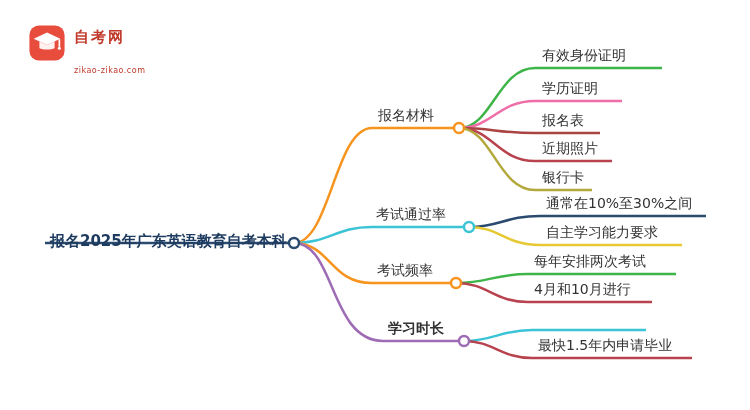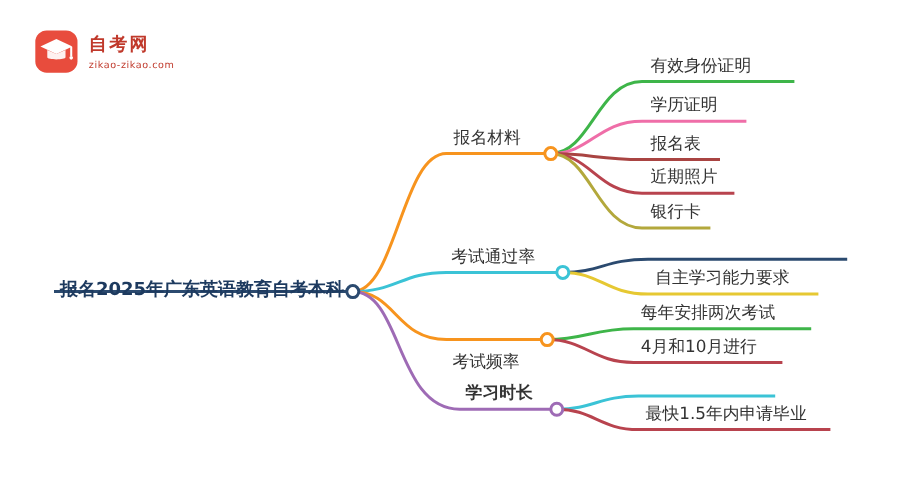--- a/index.html
+++ b/index.html
@@ -7,21 +7,21 @@
     position:relative;width:750px;height:410px;background:#ffffff;
     font-family:"DejaVu Sans","Liberation Sans",sans-serif;overflow:hidden;
   }
   #wires{position:absolute;left:0;top:0;width:750px;height:410px;}
   .label{position:absolute;white-space:nowrap;color:#333;font-size:14px;line-height:18px;}
   .root-label{color:#1d3a5f;font-weight:bold;font-size:15px;margin-top:11px;}
   .logo{position:absolute;left:28px;top:24px;display:flex;align-items:flex-start;}
   .logo-icon{width:38px;height:38px;margin-right:8px;}
   .logo-text{display:flex;flex-direction:column;padding-top:4px;}
   .logo-title{font-size:15px;font-weight:bold;color:#c0392b;letter-spacing:2px;}
-  .logo-sub{font-size:8px;color:#c0392b;margin-top:3px;letter-spacing:.5px;}
+  .logo-sub{font-size:8px;color:#c0392b;margin-top:19px;letter-spacing:.5px;}
 </style>
 </head>
 <body>
 
 <div id="stage">
 
   <svg id="wires" viewBox="0 0 750 410">
 
     <path d="M45 243 H290" fill="none" stroke-width="2.5" stroke="#2b4a6f"></path>
 
@@ -63,29 +63,30 @@
     <div class="logo-text">
       <span class="logo-title">自考网</span>
       <span class="logo-sub">zikao-zikao.com</span>
     </div>
   </div>
 
   <div class="label root-label" style="left:50px;top:221px;">报名2025年广东英语教育自考本科</div>
 
   <div class="label" style="left:378px;top:106px;">报名材料</div>
   <div class="label" style="left:376px;top:205px;">考试通过率</div>
-  <div class="label" style="left:377px;top:261px;margin-top:32px;">考试频率</div>
+  <div class="label" style="left:377px;top:261px;">考试频率</div>
   <div class="label" style="left:388px;top:319px;font-weight:bold;">学习时长</div>
 
   <div class="label" style="left:542px;top:46px;">有效身份证明</div>
   <div class="label" style="left:542px;top:79px;">学历证明</div>
   <div class="label" style="left:542px;top:111px;">报名表</div>
   <div class="label" style="left:542px;top:139px;">近期照片</div>
   <div class="label" style="left:542px;top:168px;">银行卡</div>
 
+  <div class="label" style="left:546px;top:194px;">通常在10%至30%之间</div>
   <div class="label" style="left:534px;top:252px;">每年安排两次考试</div>
 
   <div class="label" style="left:546px;top:223px;">自主学习能力要求</div>
   <div class="label" style="left:534px;top:280px;">4月和10月进行</div>
 
   <div class="label" style="left:538px;top:336px;">最快1.5年内申请毕业</div>
 
 </div>
 
 </body></html>

